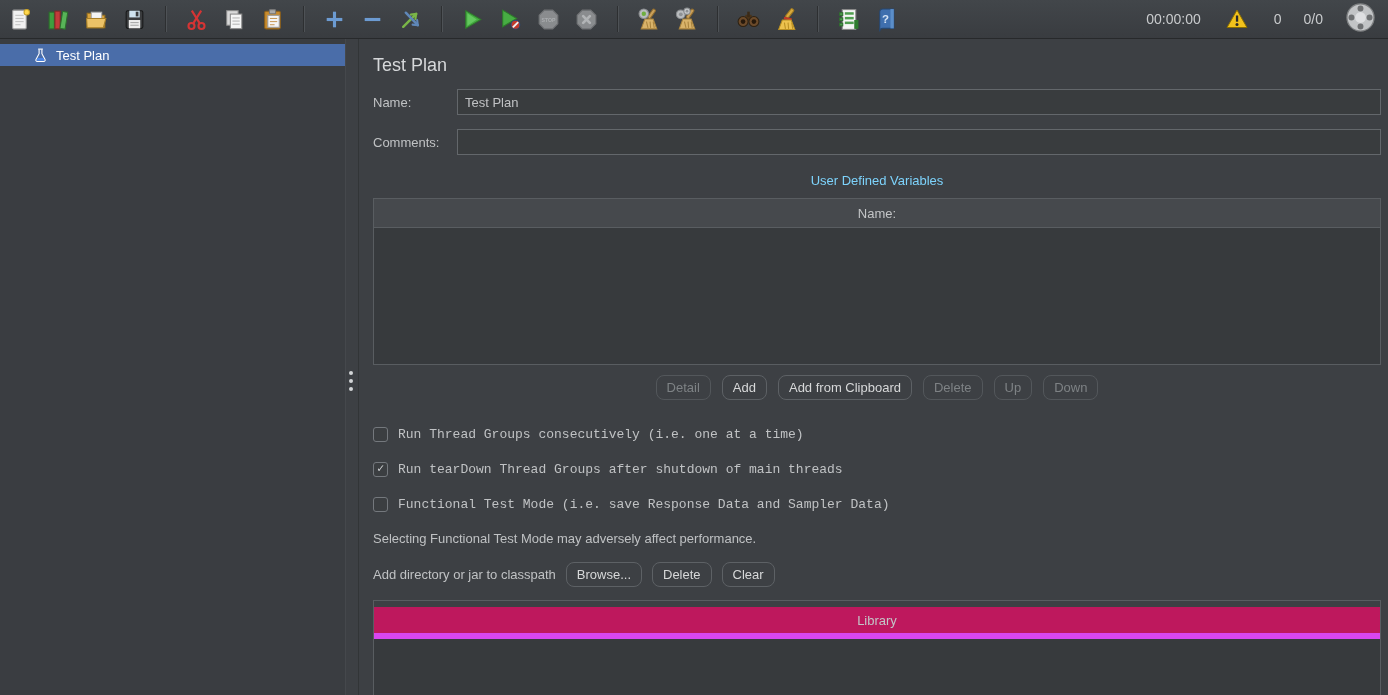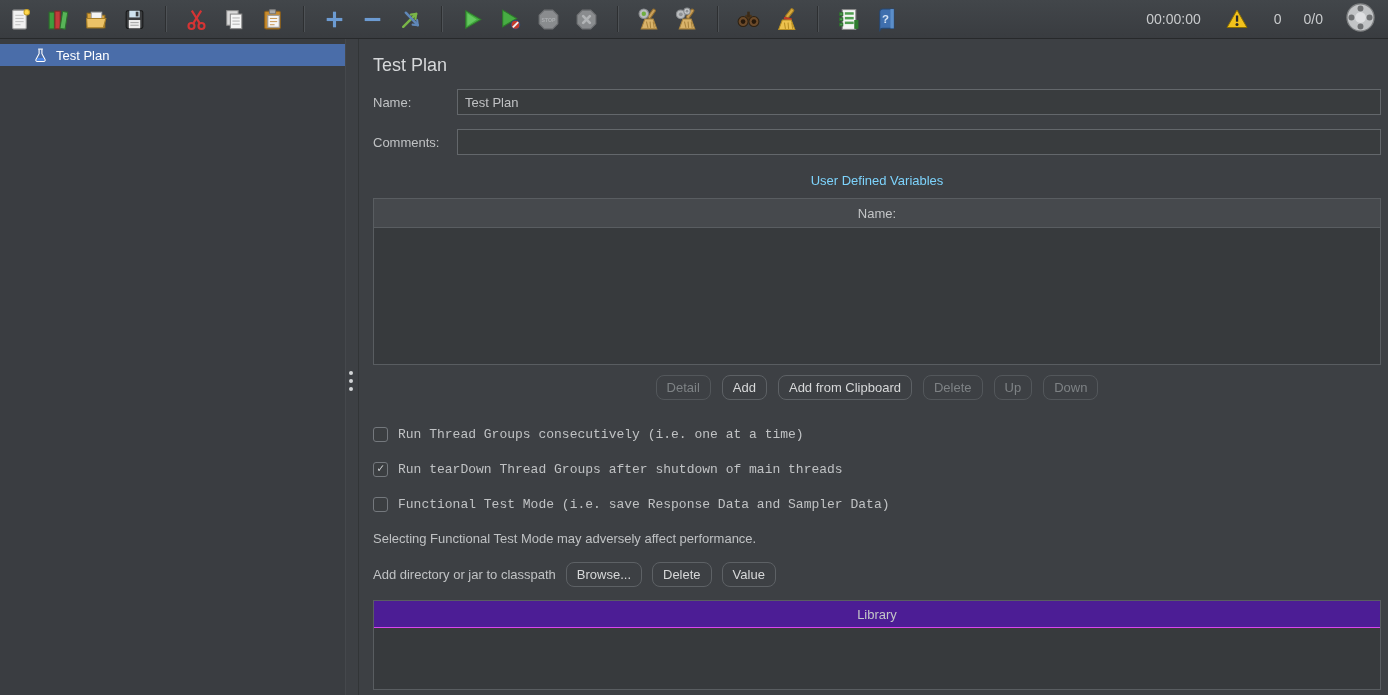--- a/index.html
+++ b/index.html
@@ -42,22 +42,22 @@
     border-radius:8px;color:#d7d8d9;font-family:Liberation Sans, sans-serif;font-size:13px;}
   .btn.disabled{color:#7e8285;border-color:#53575b;}
   .checks{margin-top:26px;}
   .check-row{display:flex;align-items:center;gap:10px;height:16px;margin-bottom:19px;font-family:Liberation Mono, monospace;}
   .checkbox{width:15px;height:15px;box-sizing:border-box;border:1px solid #74787d;border-radius:3px;
     background:#3b3e41;display:flex;align-items:center;justify-content:center;color:#cfd1d3;font-size:12px;}
   .checkbox.checked::after{content:"\2713";line-height:1;}
   .note{margin-top:15px;color:#bfc1c3;}
   .classpath-row{display:flex;align-items:center;gap:10px;margin-top:16px;}
   .lib-table{margin-top:13px;}
-  .lib-head{display:flex;height:26px;background:#4c1d95;border-bottom:1px solid #d946ef;
-    align-items:center;justify-content:center;color:#c3c5c7;}
+  .lib-head{display:flex;height:26px;background:#be185d;border-bottom:6px solid #d946ef;
+    align-items:center;justify-content:center;color:#c3c5c7;margin-top:6px;}
 </style>
 </head>
 <body>
 
 <div class="window">
 
   <div class="toolbar">
     <span style="display:flex;align-items:center;gap:9px;">
         <span class="tb-btn">
           <svg width="25" height="25" viewBox="0 0 24 24">
@@ -352,21 +352,21 @@
           <span>Functional Test Mode (i.e. save Response Data and Sampler Data)</span>
         </div>
       </div>
 
       <div class="note">Selecting Functional Test Mode may adversely affect performance.</div>
 
       <div class="classpath-row">
         <span>Add directory or jar to classpath</span>
         <button class="btn">Browse...</button>
         <button class="btn">Delete</button>
-        <button class="btn">Value</button>
+        <button class="btn">Clear</button>
       </div>
 
       <div class="table lib-table">
         <div class="lib-head">Library</div>
         <div class="table-body lib-body"></div>
       </div>
     </div>
   </div>
 </div>
 

